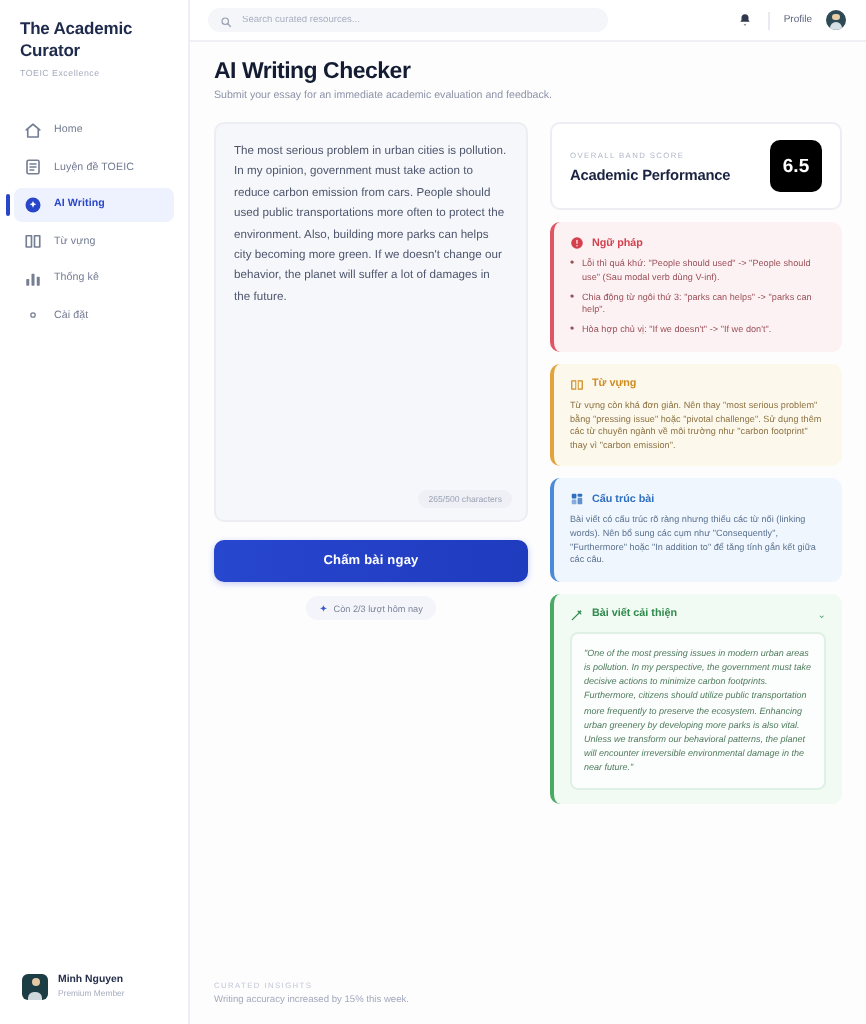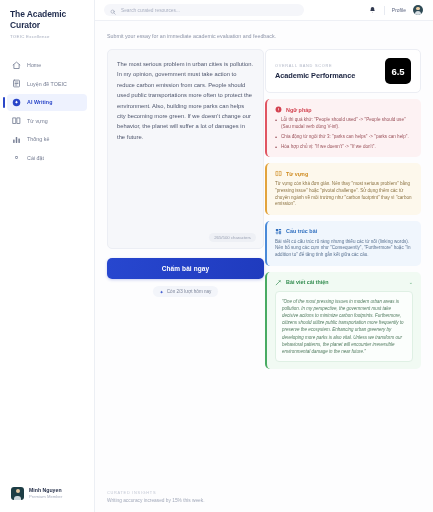--- a/index.html
+++ b/index.html
@@ -103,21 +103,21 @@
   .avatar-rd .body2 { width: 6.4px; height: 4px; border-radius: 3px 3px 0 0;
     background: #d7dfe4; position: absolute; bottom: 0; }
 
   
   .page-head { padding: 9px 12px 0 12px; }
   .page-title { font-size: 11.5px; font-weight: bold; color: #141c33;
     letter-spacing: -0.25px; }
   .page-sub { font-size: 5.3px; color: #8d94a8; margin-top: 3px; }
 
   
-  .content { display: flex; gap: 1px; padding: 10px 12px 0 12px; }
+  .content { display: flex; gap: 11px; padding: 10px 12px 0 12px; }
   .col-left { flex: 0 0 157px; display: flex; flex-direction: column; }
   .col-right { flex: 1; display: flex; flex-direction: column; gap: 6px; }
 
   .editor-box {
     background: #f6f7fa; border: 1px solid #eceef4; border-radius: 5px;
     height: 200px; padding: 9px 9px 0 9px; position: relative;
   }
   .essay {
     font-size: 5.8px; line-height: 10.4px; color: #4d556c;
     letter-spacing: 0.02px;
@@ -310,20 +310,21 @@
         <span class="divider-v"></span>
         <span class="profile-txt">Profile</span>
         <span class="avatar-rd">
           <span class="body2"></span>
             <span class="head2"></span>
         </span>
       </div>
     </header>
 
     <div class="page-head">
+      <div class="page-title">AI Writing Checker</div>
       <div class="page-sub">Submit your essay for an immediate academic evaluation and feedback.</div>
     </div>
 
     <div class="content">
 
       <div class="col-left">
         <div class="editor-box">
           <div class="essay">The most serious problem in urban cities is pollution. In my opinion, government must take action to reduce carbon emission from cars. People should used public transportations more often to protect the environment. Also, building more parks can helps city becoming more green. If we doesn't change our behavior, the planet will suffer a lot of damages in the future.</div>
           <div class="char-pill">265/500 characters</div>
         </div>

